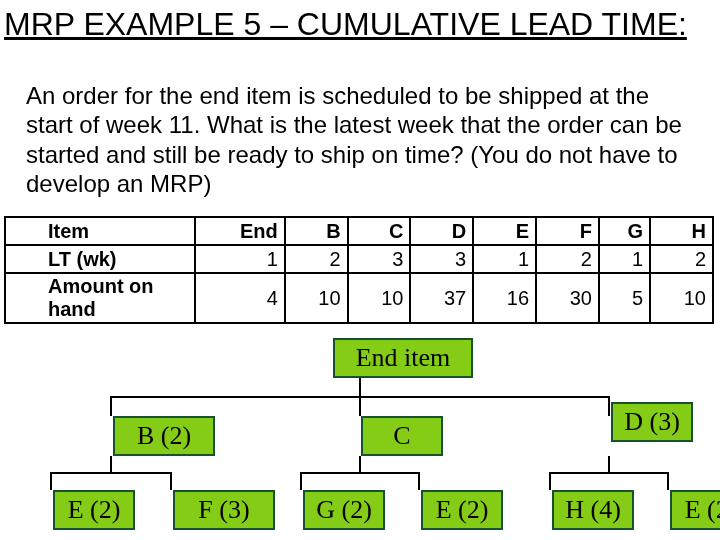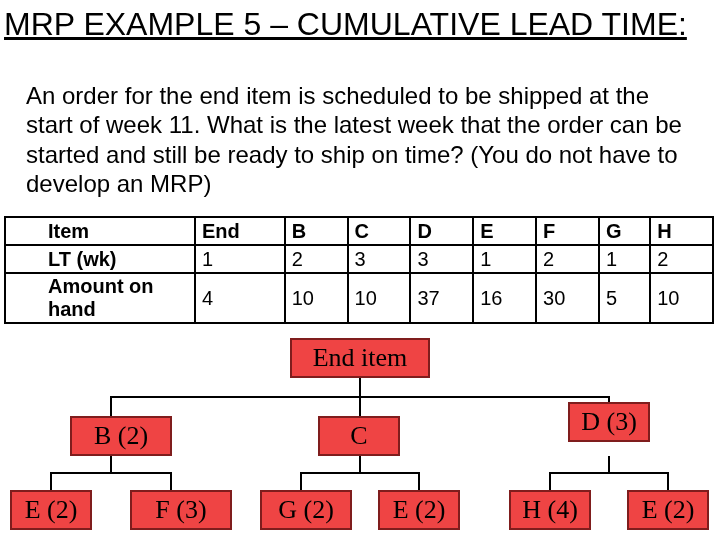--- a/index.html
+++ b/index.html
@@ -24,45 +24,46 @@
   }
   .data-table {
     border-collapse: collapse;
     margin: 8px 0 0 4px;
     width: 710px;
   }
   .data-table th, .data-table td {
     border: 2px solid #000;
     padding: 1px 6px;
     font-size: 20px;
-    text-align: left;
+    text-align: right;
     height: 28px;
   }
   .data-table th.rowhdr {
     text-align: left;
     width: 190px;
     padding-left: 42px;
   }
   .bom {
     position: relative;
     margin-top: 14px;
     height: 210px;
     width: 720px;
   }
   .node {
     position: absolute;
-    border: 2px solid #7f1d1d;
-    background: #ef4444;
+    border: 2px solid #14532d;
+    background: #84cc16;
     font-family: "Times New Roman", Times, serif;
     font-size: 26px;
     text-align: center;
     display: flex;
     align-items: center;
     justify-content: center;
     height: 40px;
+    margin-left: 43px;
   }
   .line {
     position: absolute;
     background: #000;
   }
   .vline { width: 2px; }
   .hline { height: 2px; }
 </style>
 </head>
 <body>
@@ -134,17 +135,17 @@
   <div class="line vline" style="left:300px; top:134px; height:18px;"></div>
   <div class="line vline" style="left:418px; top:134px; height:18px;"></div>
 
   <div class="line vline" style="left:608px; top:118px; height:16px;"></div>
   <div class="line hline" style="left:549px; top:134px; width:120px;"></div>
   <div class="line vline" style="left:549px; top:134px; height:18px;"></div>
   <div class="line vline" style="left:667px; top:134px; height:18px;"></div>
 
   <div class="node" style="left:10px;  top:152px; width:82px;">E (2)</div>
   <div class="node" style="left:130px; top:152px; width:102px;">F (3)</div>
-  <div class="node" style="left:260px; top:152px; width:92px;">G (2)</div>
+  <div class="node" style="left:260px; top:152px; width:82px;">G (2)</div>
   <div class="node" style="left:378px; top:152px; width:82px;">E (2)</div>
   <div class="node" style="left:509px; top:152px; width:82px;">H (4)</div>
   <div class="node" style="left:627px; top:152px; width:82px;">E (2)</div>
 </div>
 
 </body></html>

